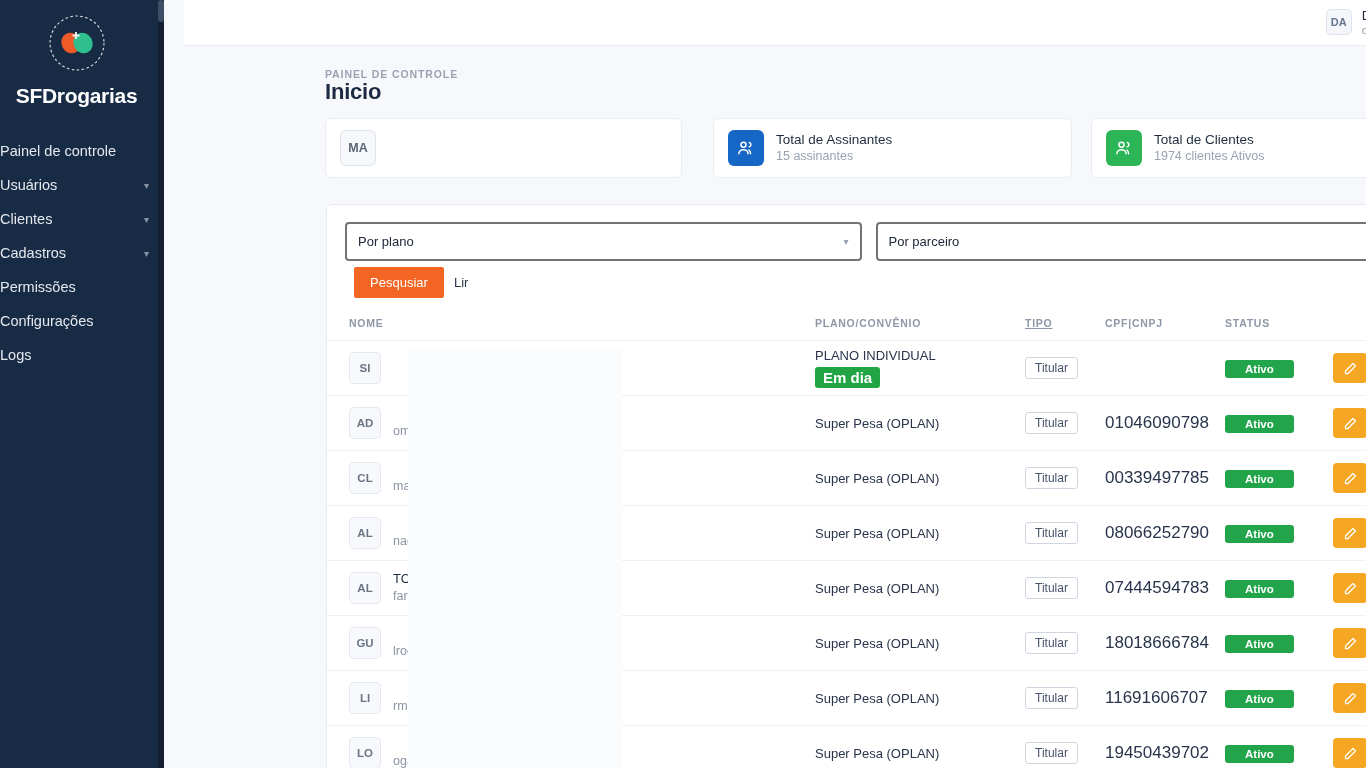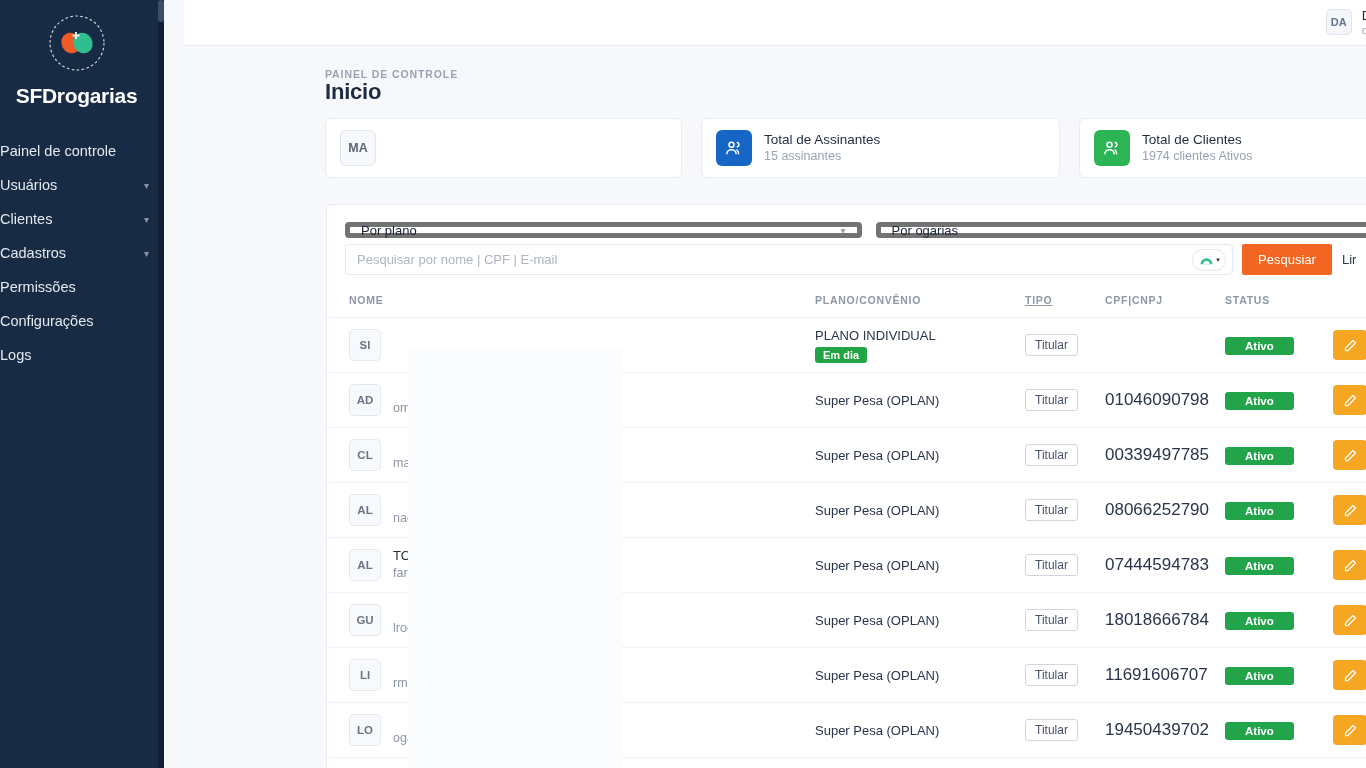--- a/index.html
+++ b/index.html
@@ -79,21 +79,21 @@
     font-size: 22px; color: #1c2b42; font-weight: 600; letter-spacing: -0.2px;
   }
 
   
   .cards { position: absolute; left: 162px; top: 72px; display: flex; gap: 19px; }
   .card {
     height: 60px; background: #fff; border: 1px solid #e9ecf2; border-radius: 6px;
     display: flex; align-items: center; padding: 0 14px; gap: 12px;
   }
   .card.c1 { width: 357px; }
-  .card.c2 { width: 359px; }
+  .card.c2 { width: 359px; margin-left: 12px; }
   .card.c3 { width: 359px; }
   .card-ini {
     width: 36px; height: 36px; border-radius: 5px;
     border: 1px solid #e2e6ee; background: #f7f8fb;
     display: flex; align-items: center; justify-content: center;
     font-size: 12.5px; color: #5b6676; font-weight: 600;
   }
   .card-ico {
     width: 36px; height: 36px; border-radius: 6px;
     display: flex; align-items: center; justify-content: center; flex: none;
@@ -105,21 +105,21 @@
   .card-s b { color: #6b7280; font-weight: 400; }
 
   
   .panel {
     position: absolute; left: 163px; top: 158px;
     width: 1203px; min-height: 565px;
     background: #fff; border: 1px solid #e9ecf2; border-top-left-radius: 6px;
   }
   .filters { display: flex; gap: 14px; padding: 17px 18px 0 18px; }
   .sel {
-    height: 16px; border: 5px solid #737373; border-radius: 4px;
+    height: 39px; border: 2px solid #737373; border-radius: 4px;
     display: flex; align-items: center; justify-content: space-between;
     padding: 0 11px; font-size: 13px; color: #20293a; background: #fff;
   }
   .sel.s1 { width: 521px; }
   .sel.s2 { width: 640px; }
   .sel .cv { color: #9aa3b2; font-size: 10px; }
 
   .searchrow { display: flex; align-items: center; padding: 6px 0 0 18px; gap: 0; }
   .searchbox {
     width: 888px; height: 31px; border: 1px solid #e4e8ef; border-radius: 4px;
@@ -163,21 +163,21 @@
     border: 1px solid #e4e8ef; background: #f8f9fc;
     display: flex; align-items: center; justify-content: center;
     font-size: 11.5px; color: #6b7585; font-weight: 600;
   }
   .p-name { font-size: 13px; color: #1f2b3d; line-height: 1.35; }
   .p-mail { font-size: 12.5px; color: #8b94a3; line-height: 1.4; }
 
   .plano { font-size: 13px; color: #29344a; }
   .badge-dia {
     display: inline-block; margin-top: 4px;
-    background: #21a544; color: #fff; font-size: 11px; font-weight: 600;
+    background: #21a544; color: #fff; font-size: 15px; font-weight: 600;
     padding: 2px 8px; border-radius: 3px;
   }
   .tag-tipo {
     display: inline-block; border: 1px solid #cfd6e0; border-radius: 3px;
     font-size: 12px; color: #46526a; padding: 3px 9px;
   }
   .cpf { font-size: 17px; color: #29344a; margin-top: 24px; }
   .badge-status {
     display: inline-block; background: #22a54a; color: #fff;
     font-size: 11.5px; font-weight: 600; padding: 3px 20px; border-radius: 3px;
@@ -296,35 +296,25 @@
     </section>
 
     <section class="panel">
 
       <div class="filters">
         <div class="sel s1">
           <span>Por plano</span>
           <span class="cv">▾</span>
         </div>
         <div class="sel s2">
-          <span>Por ogarias</span>
+          <span>Por parceiro</span>
         </div>
       </div>
 
       <div class="searchrow">
-        <div class="searchbox">
-          <span>Pesquisar por nome | CPF | E-mail</span>
-          <span class="wa-pill">
-            <svg width="17" height="14" viewBox="0 0 20 16">
-              <path d="M3 13 A7 7 0 0 1 17 13 Z" fill="#2fbf8f"></path>
-              <path d="M6.2 13 A3.8 3.8 0 0 1 13.8 13 Z" fill="#ffffff"></path>
-            </svg>
-            <span style="font-size:7px;color:#2b3648;">▾</span>
-          </span>
-        </div>
         <button class="btn-search">Pesqusiar</button>
         <button class="btn-clear">Lir</button>
       </div>
 
       <table>
         <thead>
           <tr>
             <th class="c-nome">NOME</th>
             <th class="c-plano">PLANO/CONVÊNIO</th>
             <th class="c-tipo">TIPO</th>

